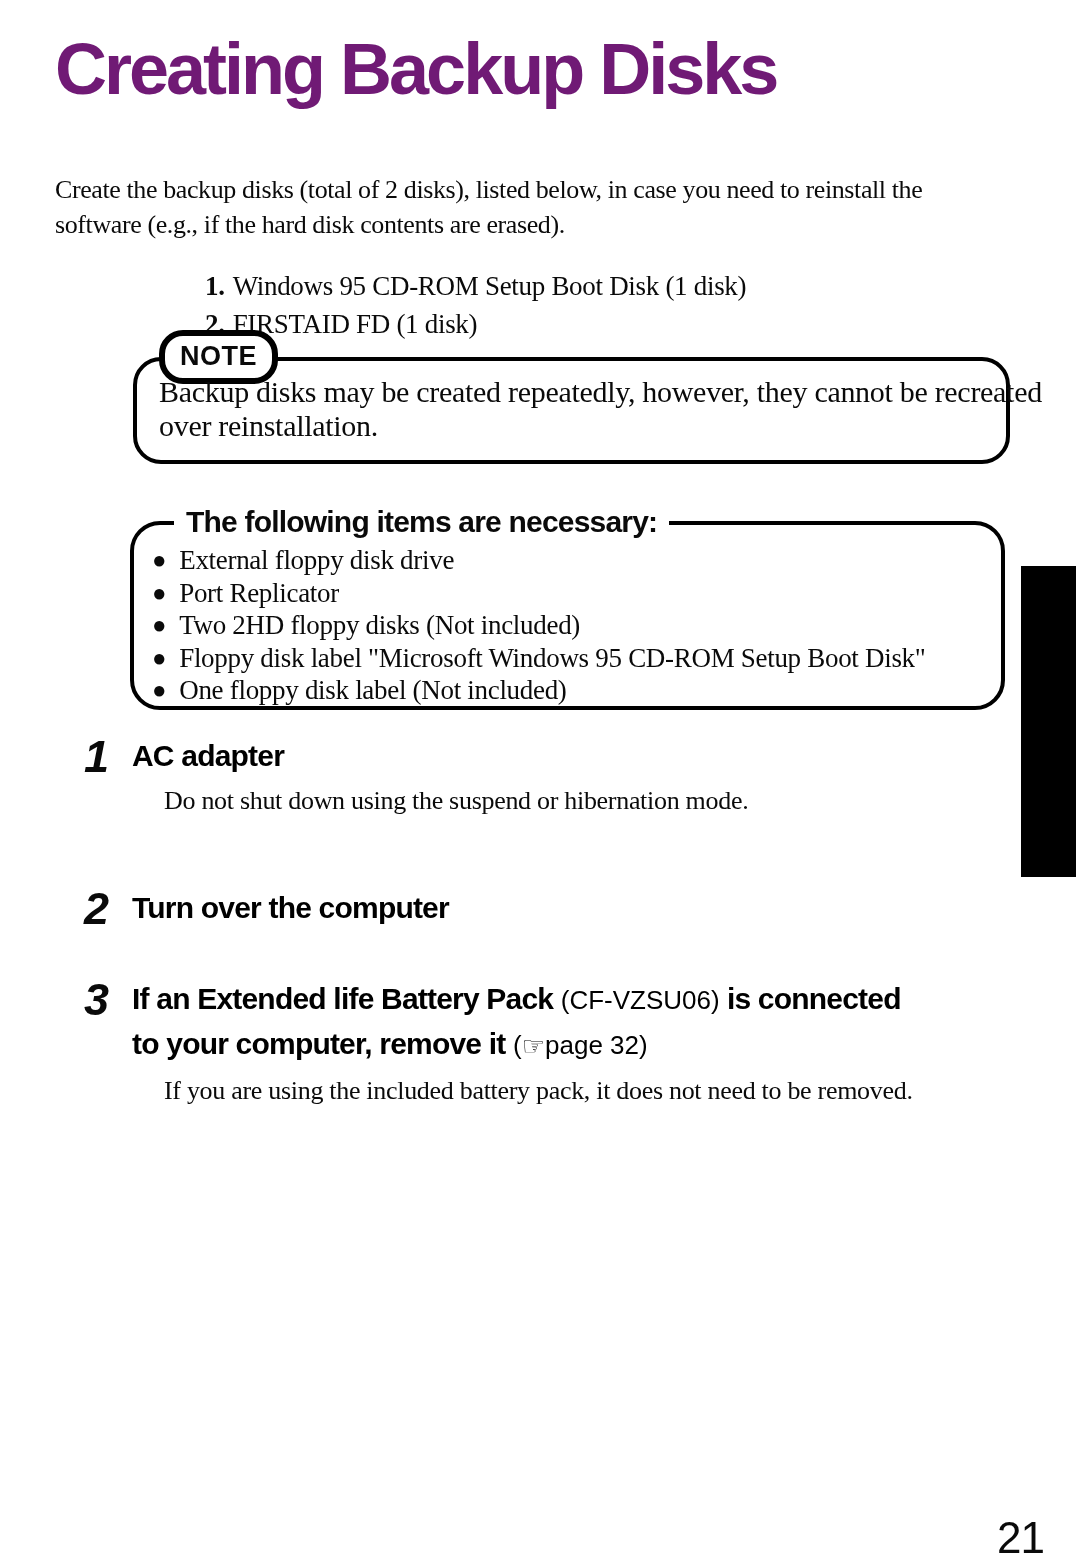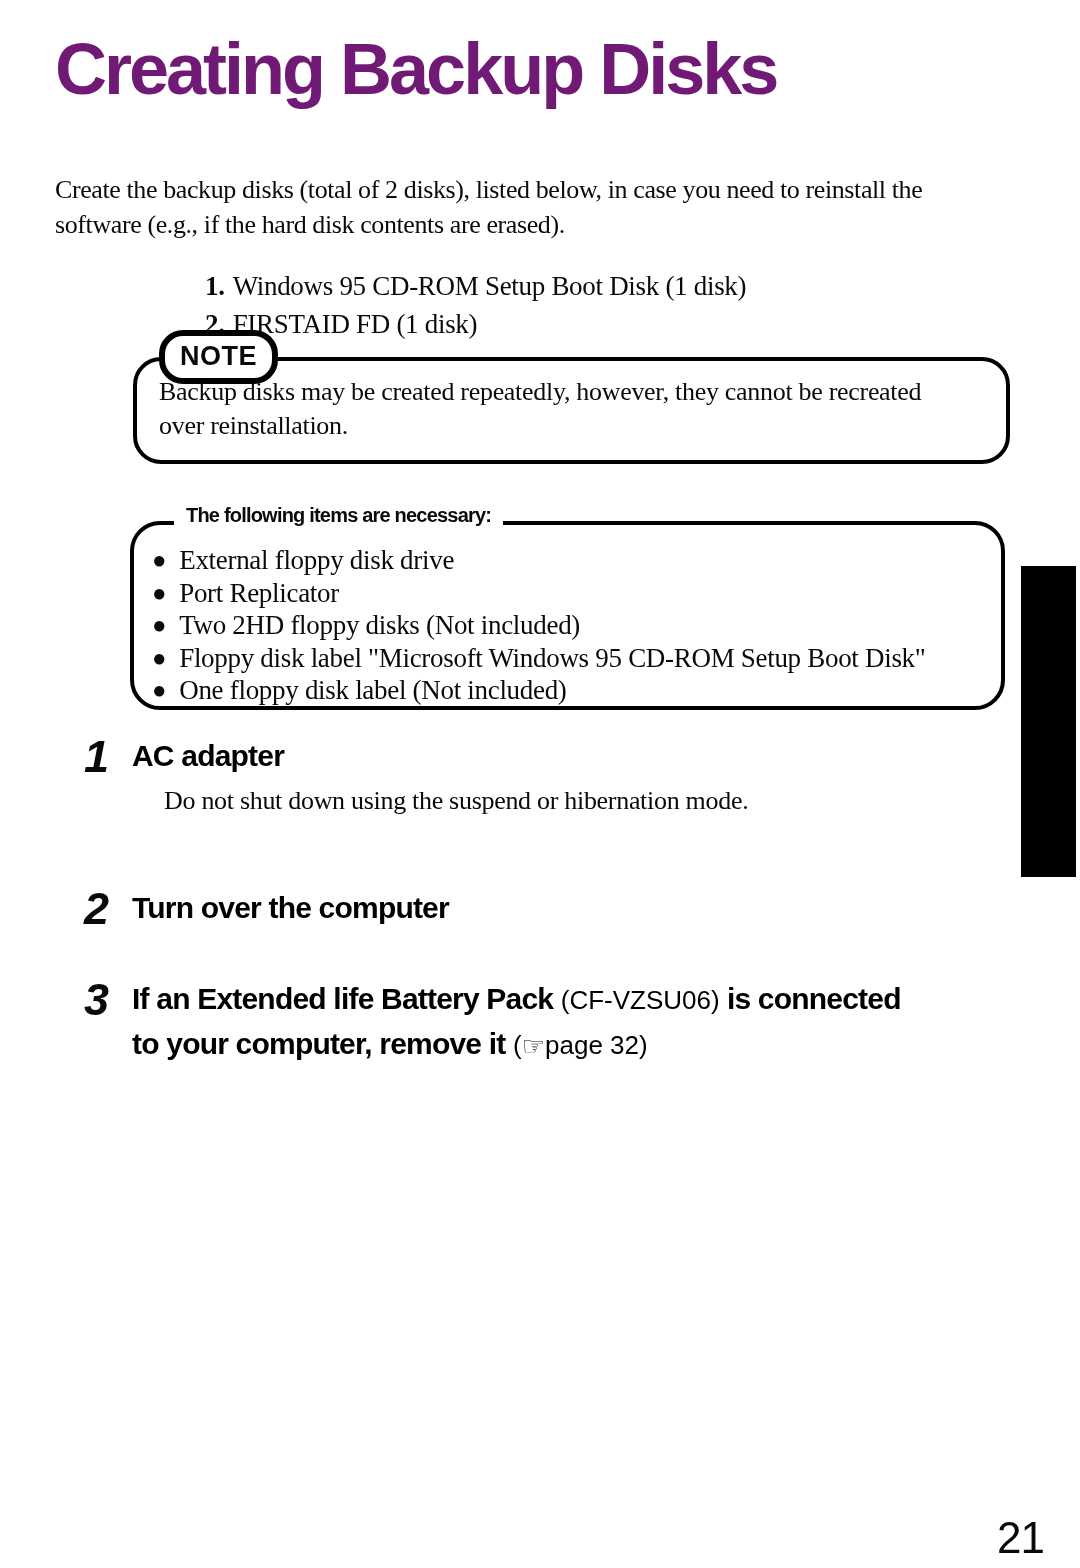--- a/index.html
+++ b/index.html
@@ -29,33 +29,33 @@
     position:absolute; left:133px; top:357px; width:869px; height:99px;
     border:4px solid #000; border-radius:28px; background:#fff;
   }
   #note-tab {
     position:absolute; left:22px; top:-31px;
     background:#fff; border:6px solid #000; border-radius:24px;
     padding:1px 15px 2px 15px;
     font-family:"Liberation Sans", sans-serif; font-weight:bold; font-size:27px;
     letter-spacing:0.5px; line-height:1.45;text-align:right;
   }
-  #note-body { position:absolute; left:22px; top:14px; font-size:26px; line-height:34px; letter-spacing:-0.3px; }
+  #note-body { position:absolute; left:22px; top:14px; font-size:30px; line-height:34px; letter-spacing:-0.3px; }
   #note-body .pline { white-space:nowrap; }
 
   
   #items-box {
     position:absolute; left:130px; top:521px; width:867px; height:181px;
     border:4px solid #000; border-radius:30px; background:#fff;
   }
   #items-heading {
     position:absolute; left:40px; top:-24px;
     background:#fff; padding:0 12px;
     font-family:"Liberation Sans", sans-serif; font-weight:bold;
-    font-size:20px; letter-spacing:-0.8px; white-space:nowrap; line-height:1.4;
+    font-size:30px; letter-spacing:-0.8px; white-space:nowrap; line-height:1.4;
   }
   #items-list { position:absolute; left:18px; top:20px; font-size:27px; line-height:31.6px; letter-spacing:-0.3px; }
   #items-list .item { white-space:nowrap; }
   #items-list .bullet { font-size:24px; margin-right:13px; position:relative; top:-1px; }
 
   
   .step { position:absolute; left:84px; display:flex; }
   .step-num {
     flex:none; width:48px;
     font-family:"Liberation Sans", sans-serif;
@@ -139,20 +139,21 @@
     </div>
   </div>
 
   <div class="step" id="step3">
     <div class="step-num">3</div>
     <div class="step-body">
       <div class="step-heading">
         <div class="hline"><span>If an Extended life Battery Pack </span><span class="ref">(CF-VZSU06) </span><span>is connected</span></div>
         <div class="hline"><span>to your computer, remove it </span><span class="ref"><span>(</span><span class="hand">☞</span><span>page 32)</span></span></div>
       </div>
+      <div class="step-note">If you are using the included battery pack, it does not need to be removed.</div>
     </div>
   </div>
 
   <div id="side-tab"></div>
 
   <div id="page-number">21</div>
 
 </div>
 
 </body></html>

